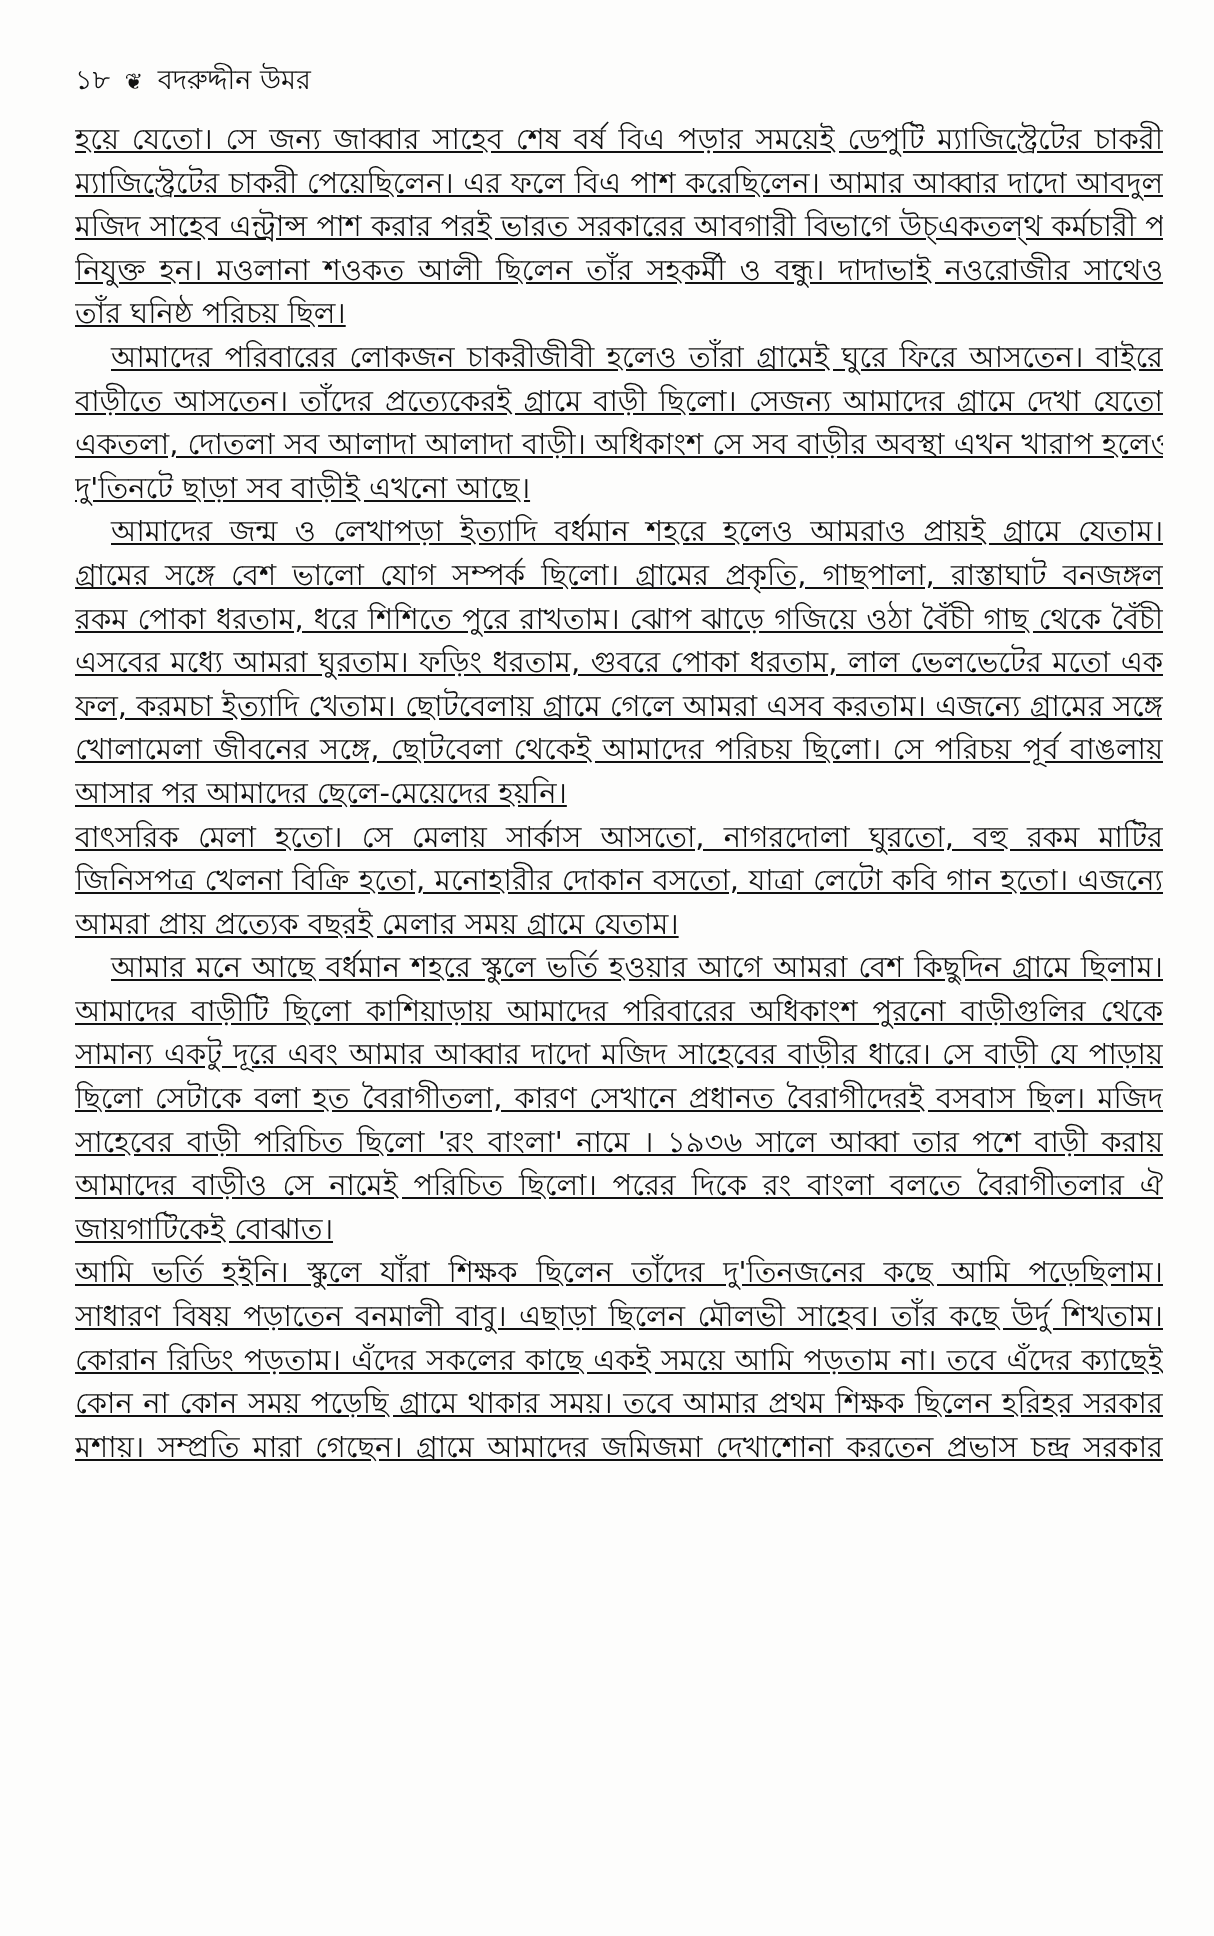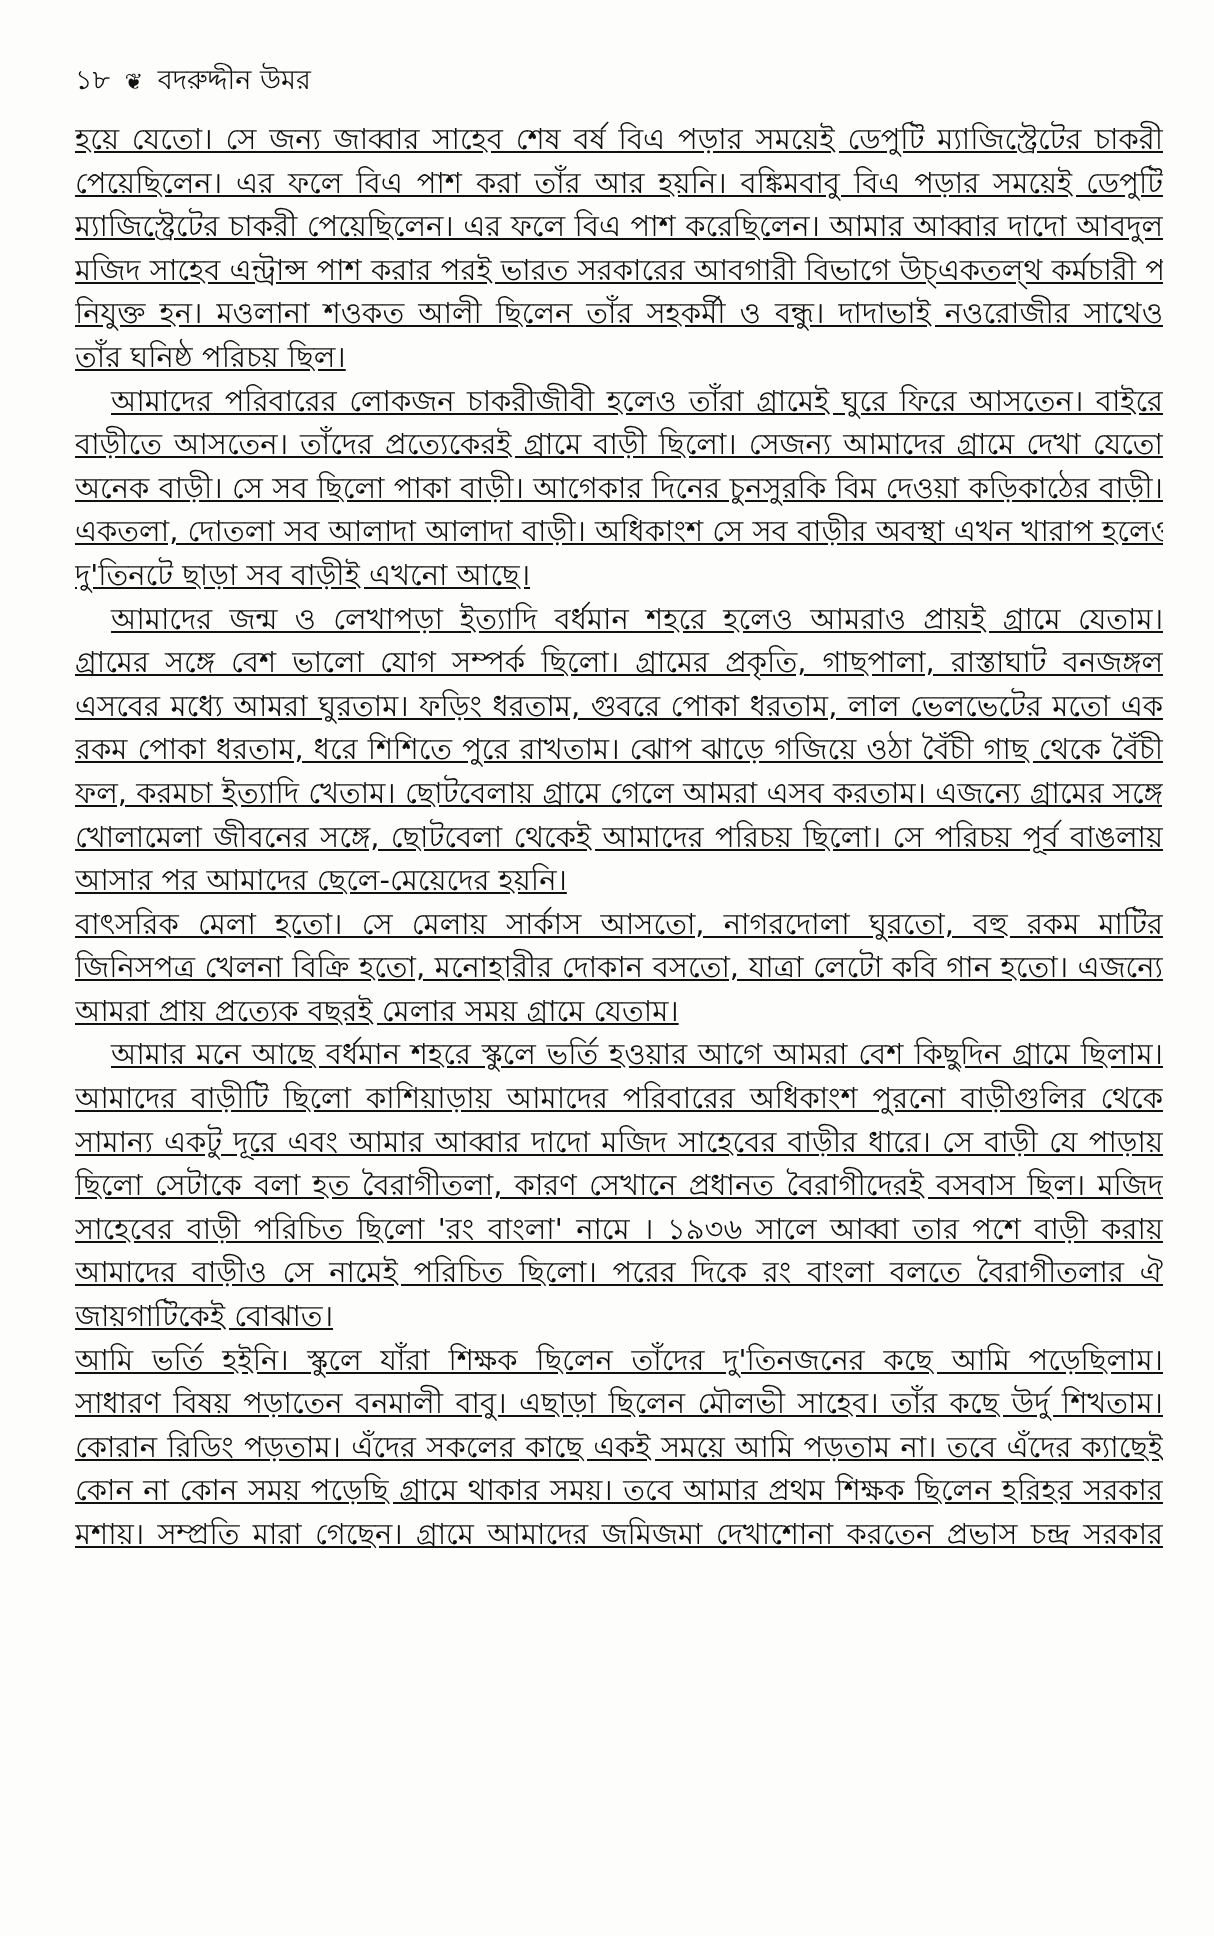--- a/index.html
+++ b/index.html
@@ -48,40 +48,38 @@
 <div class="page-header">
   <span>১৮</span>
   <span class="ornament">❦</span>
   <span>বদরুদ্দীন উমর</span>
 </div>
 
 <div class="body-text">
 
   <div class="para">
     <span class="line">হয়ে যেতো। সে জন্য জাব্বার সাহেব শেষ বর্ষ বিএ পড়ার সময়েই ডেপুটি ম্যাজিস্ট্রেটের চাকরী</span>
-    <span class="line">পেয়েছিলেন। এর ফলে বিএ পাশ করা তাঁর আর হয়নি। বঙ্কিমবাবু বিএ পড়ার সময়েই ডেপুটি</span>
     <span class="line">ম্যাজিস্ট্রেটের চাকরী পেয়েছিলেন। এর ফলে বিএ পাশ করেছিলেন। আমার আব্বার দাদো আবদুল</span>
     <span class="line">মজিদ সাহেব এন্ট্রান্স পাশ করার পরই ভারত সরকারের আবগারী বিভাগে উচ্একতল্থ কর্মচারী পদে</span>
     <span class="line">নিযুক্ত হন। মওলানা শওকত আলী ছিলেন তাঁর সহকর্মী ও বন্ধু। দাদাভাই নওরোজীর সাথেও</span>
     <span class="line last">তাঁর ঘনিষ্ঠ পরিচয় ছিল।</span>
   </div>
 
   <div class="para">
     <span class="line first">আমাদের পরিবারের লোকজন চাকরীজীবী হলেও তাঁরা গ্রামেই ঘুরে ফিরে আসতেন। বাইরে</span>
     <span class="line">বাড়ীতে আসতেন। তাঁদের প্রত্যেকেরই গ্রামে বাড়ী ছিলো। সেজন্য আমাদের গ্রামে দেখা যেতো</span>
-    <span class="line">অনেক বাড়ী। সে সব ছিলো পাকা বাড়ী। আগেকার দিনের চুনসুরকি বিম দেওয়া কড়িকাঠের বাড়ী।</span>
     <span class="line">একতলা, দোতলা সব আলাদা আলাদা বাড়ী। অধিকাংশ সে সব বাড়ীর অবস্থা এখন খারাপ হলেও</span>
     <span class="line last">দু'তিনটে ছাড়া সব বাড়ীই এখনো আছে।</span>
   </div>
 
   <div class="para">
     <span class="line first">আমাদের জন্ম ও লেখাপড়া ইত্যাদি বর্ধমান শহরে হলেও আমরাও প্রায়ই গ্রামে যেতাম।</span>
     <span class="line">গ্রামের সঙ্গে বেশ ভালো যোগ সম্পর্ক ছিলো। গ্রামের প্রকৃতি, গাছপালা, রাস্তাঘাট বনজঙ্গল</span>
+    <span class="line">রকম পোকা ধরতাম, ধরে শিশিতে পুরে রাখতাম। ঝোপ ঝাড়ে গজিয়ে ওঠা বৈঁচী গাছ থেকে বৈঁচী</span>
     <span class="line">এসবের মধ্যে আমরা ঘুরতাম। ফড়িং ধরতাম, গুবরে পোকা ধরতাম, লাল ভেলভেটের মতো এক</span>
-    <span class="line">রকম পোকা ধরতাম, ধরে শিশিতে পুরে রাখতাম। ঝোপ ঝাড়ে গজিয়ে ওঠা বৈঁচী গাছ থেকে বৈঁচী</span>
     <span class="line">ফল, করমচা ইত্যাদি খেতাম। ছোটবেলায় গ্রামে গেলে আমরা এসব করতাম। এজন্যে গ্রামের সঙ্গে,</span>
     <span class="line">খোলামেলা জীবনের সঙ্গে, ছোটবেলা থেকেই আমাদের পরিচয় ছিলো। সে পরিচয় পূর্ব বাঙলায়</span>
     <span class="line last">আসার পর আমাদের ছেলে-মেয়েদের হয়নি।</span>
   </div>
 
   <div class="para">
     <span class="line">বাৎসরিক মেলা হতো। সে মেলায় সার্কাস আসতো, নাগরদোলা ঘুরতো, বহু রকম মাটির</span>
     <span class="line">জিনিসপত্র খেলনা বিক্রি হতো, মনোহারীর দোকান বসতো, যাত্রা লেটো কবি গান হতো। এজন্যে</span>
     <span class="line last">আমরা প্রায় প্রত্যেক বছরই মেলার সময় গ্রামে যেতাম।</span>
   </div>

